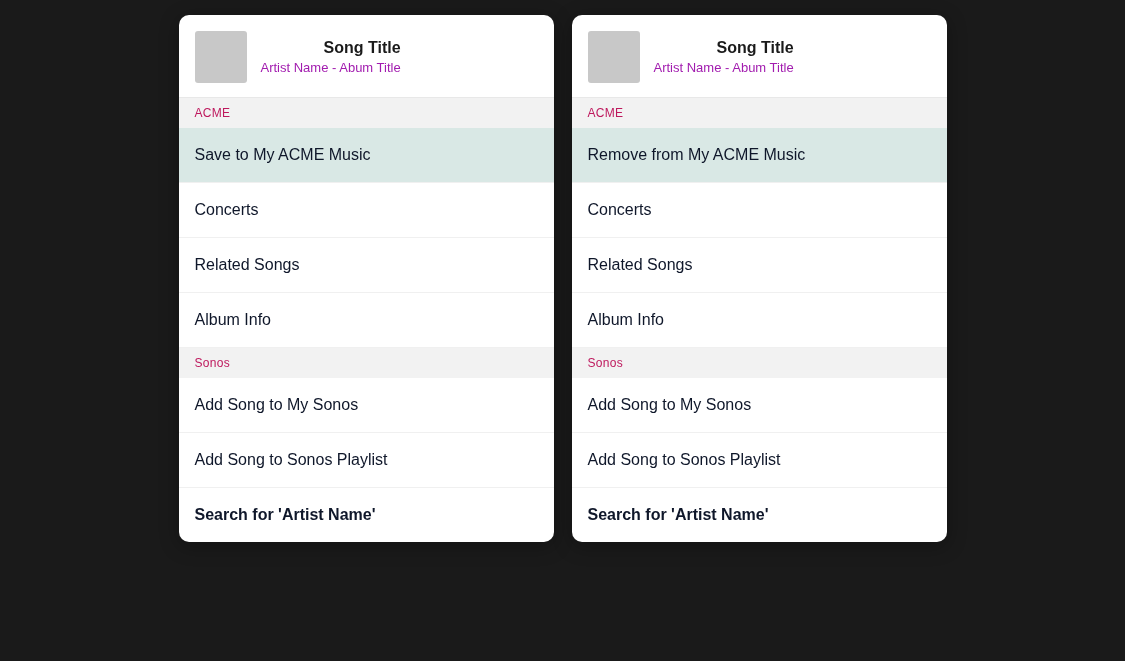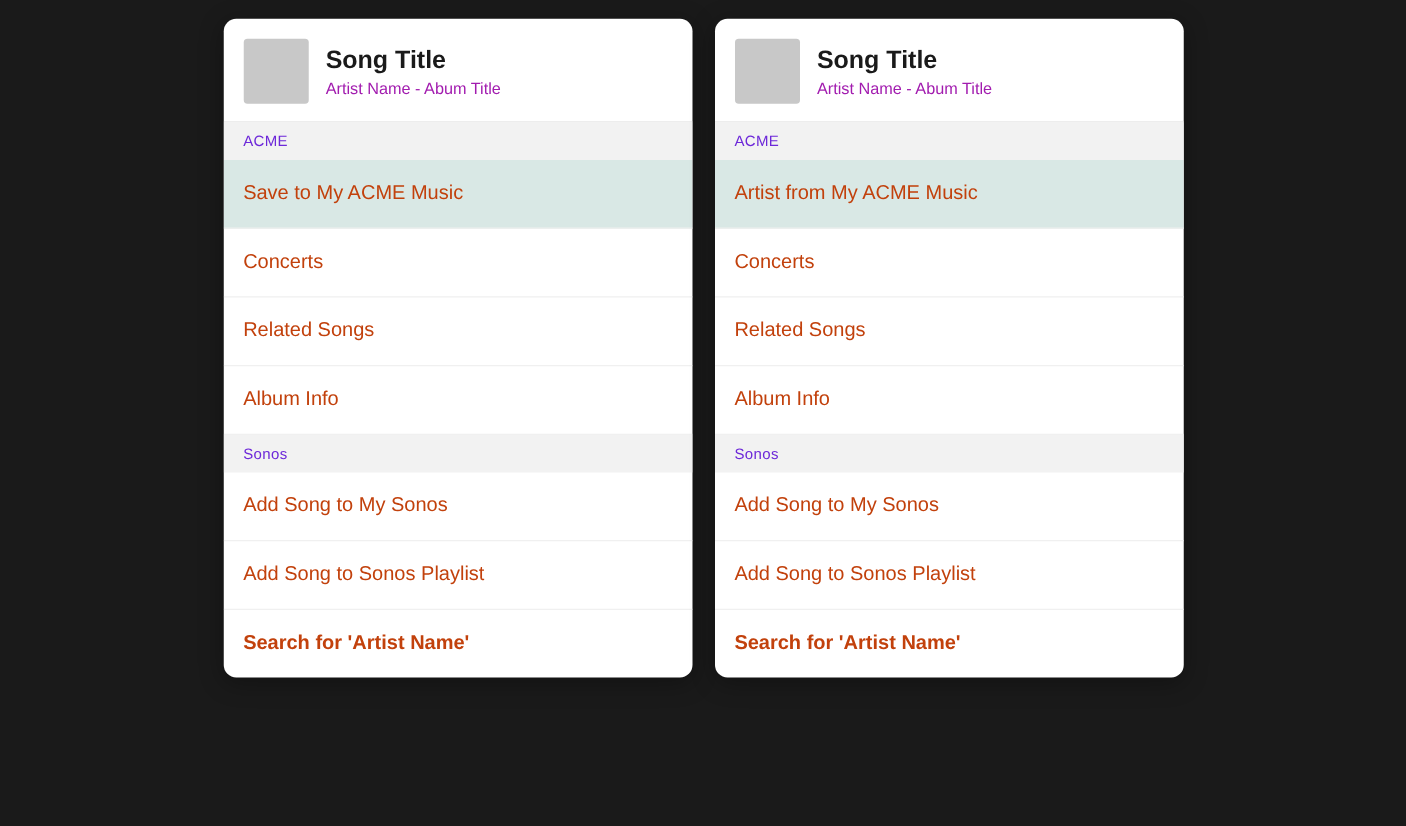--- a/index.html
+++ b/index.html
@@ -42,40 +42,41 @@
       background: #c8c8c8;
       border-radius: 3px;
       flex-shrink: 0;
     }
     .song-info {
       display: flex;
       flex-direction: column;
       gap: 3px;
     }
     .song-title {
-      font-size: 20px;
+      font-size: 16px;
       font-weight: 600;
       color: #1a1a1a;
+      text-align: right;
     }
     .song-sub {
       font-size: 13px;
       color: #a21caf;
     }
     .section-header {
       background: #f2f2f2;
       padding: 8px 16px;
       font-size: 12px;
-      color: #6d28d9;
+      color: #be185d;
       font-weight: 500;
       letter-spacing: 0.3px;
     }
     .menu-item {
       padding: 18px 16px;
       font-size: 16px;
-      color: #c2410c;
+      color: #0f172a;
       cursor: pointer;
       border-bottom: 1px solid #f0f0f0;
     }
     .menu-item:last-child {
       border-bottom: none;
       font-weight: bold;
     }
     .menu-item.highlighted {
       background: #d9e8e5;
     }
@@ -104,21 +105,21 @@
     </div>
     <div class="menu-card">
       <div class="song-header">
         <div class="album-art"></div>
         <div class="song-info">
           <div class="song-title">Song Title</div>
           <div class="song-sub">Artist Name - Abum Title</div>
         </div>
       </div>
       <div class="section-header">ACME</div>
-      <div class="menu-item highlighted">Artist from My ACME Music</div>
+      <div class="menu-item highlighted">Remove from My ACME Music</div>
       <div class="menu-item">Concerts</div>
       <div class="menu-item">Related Songs</div>
       <div class="menu-item">Album Info</div>
       <div class="section-header">Sonos</div>
       <div class="menu-item">Add Song to My Sonos</div>
       <div class="menu-item">Add Song to Sonos Playlist</div>
       <div class="menu-item">Search for 'Artist Name'</div>
     </div>
   </div>
 

